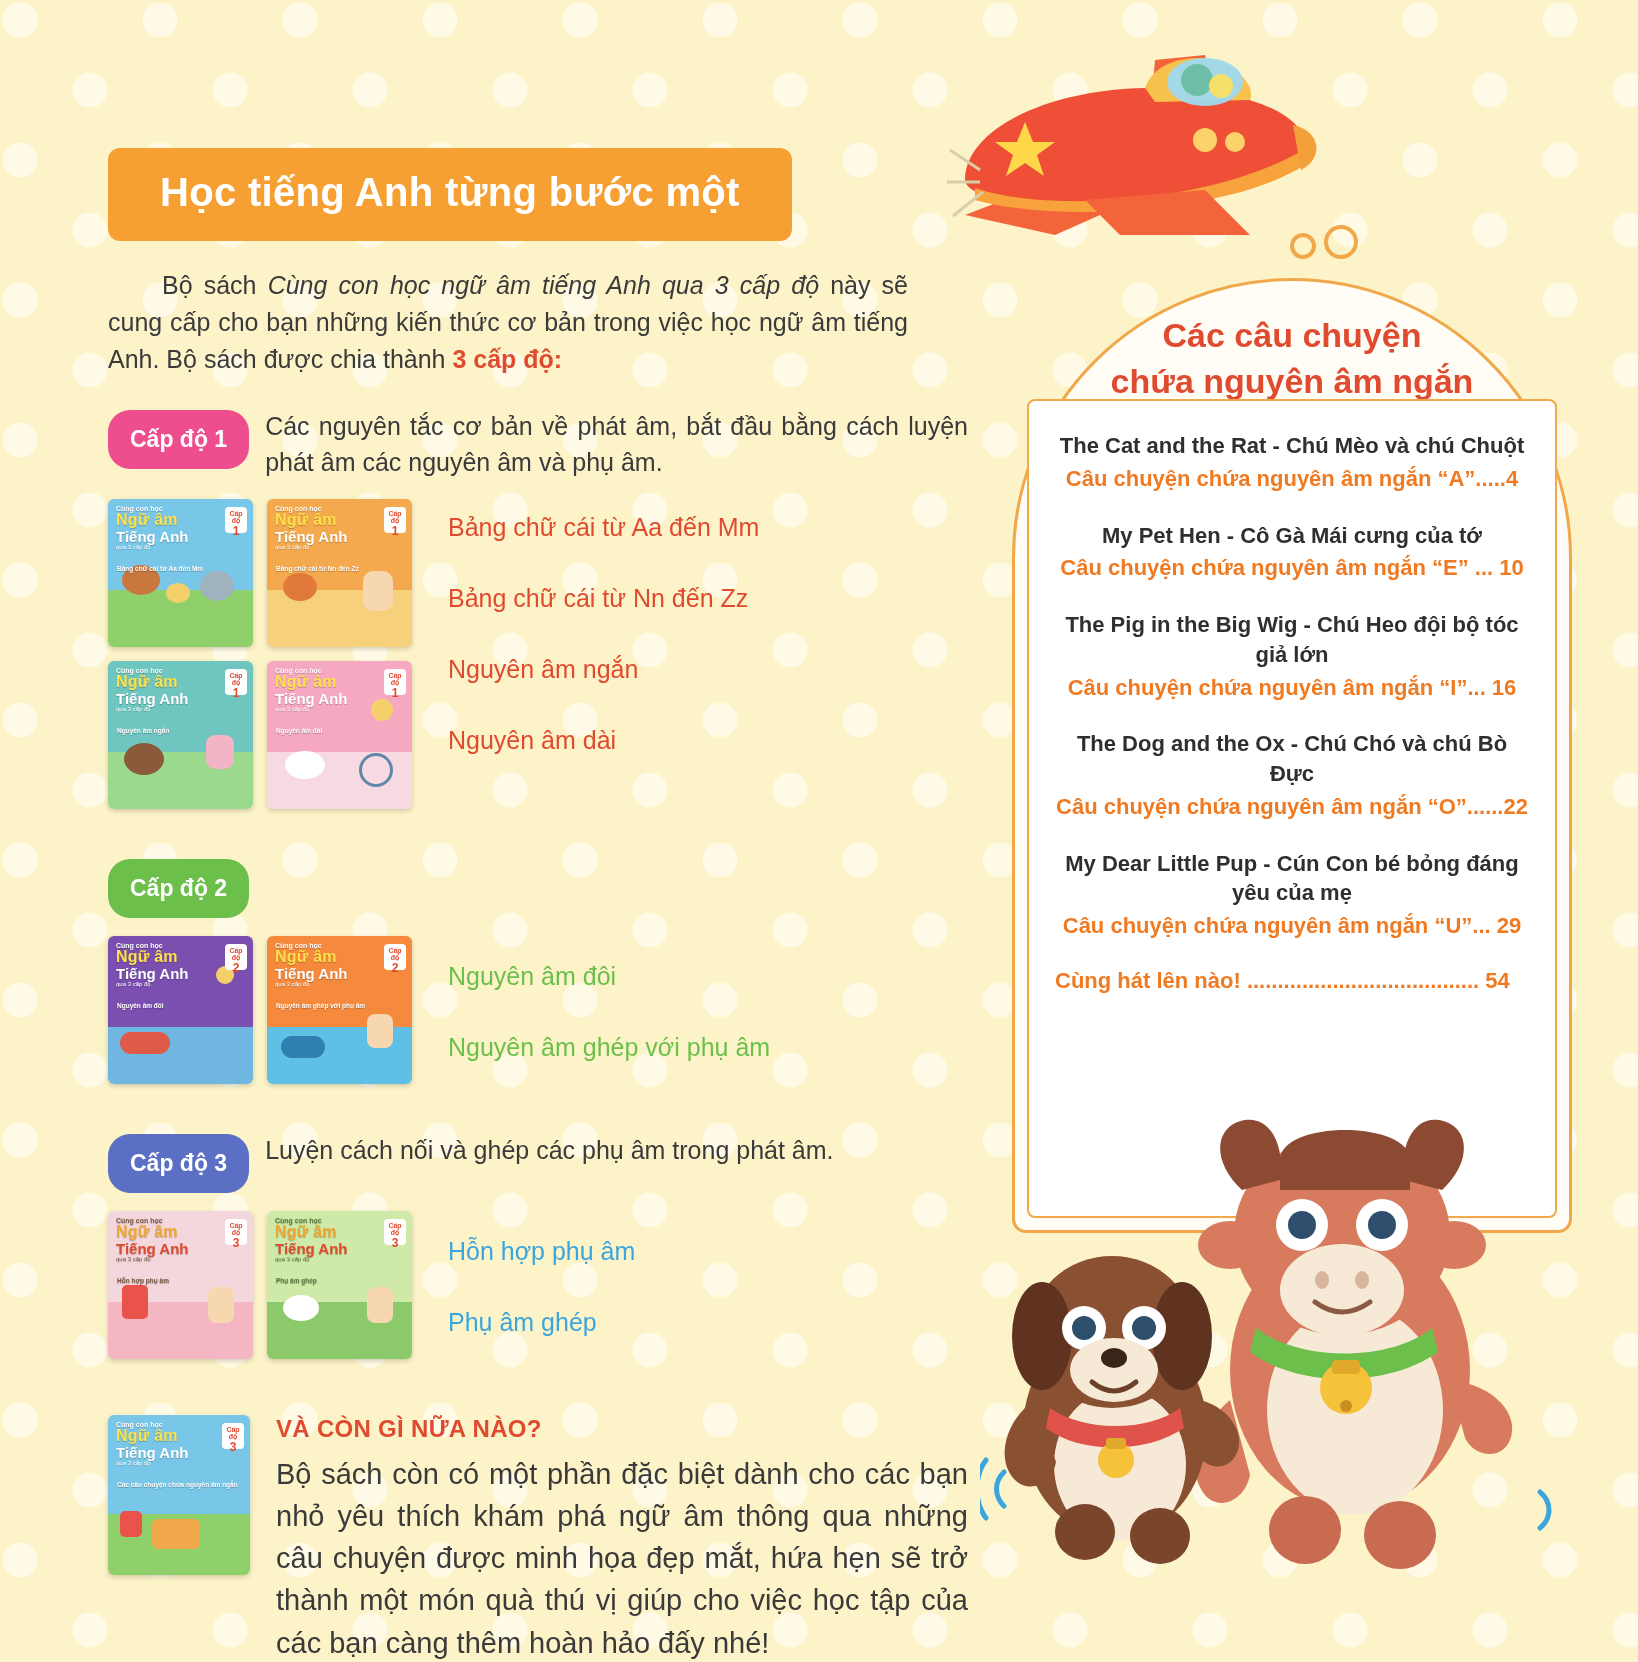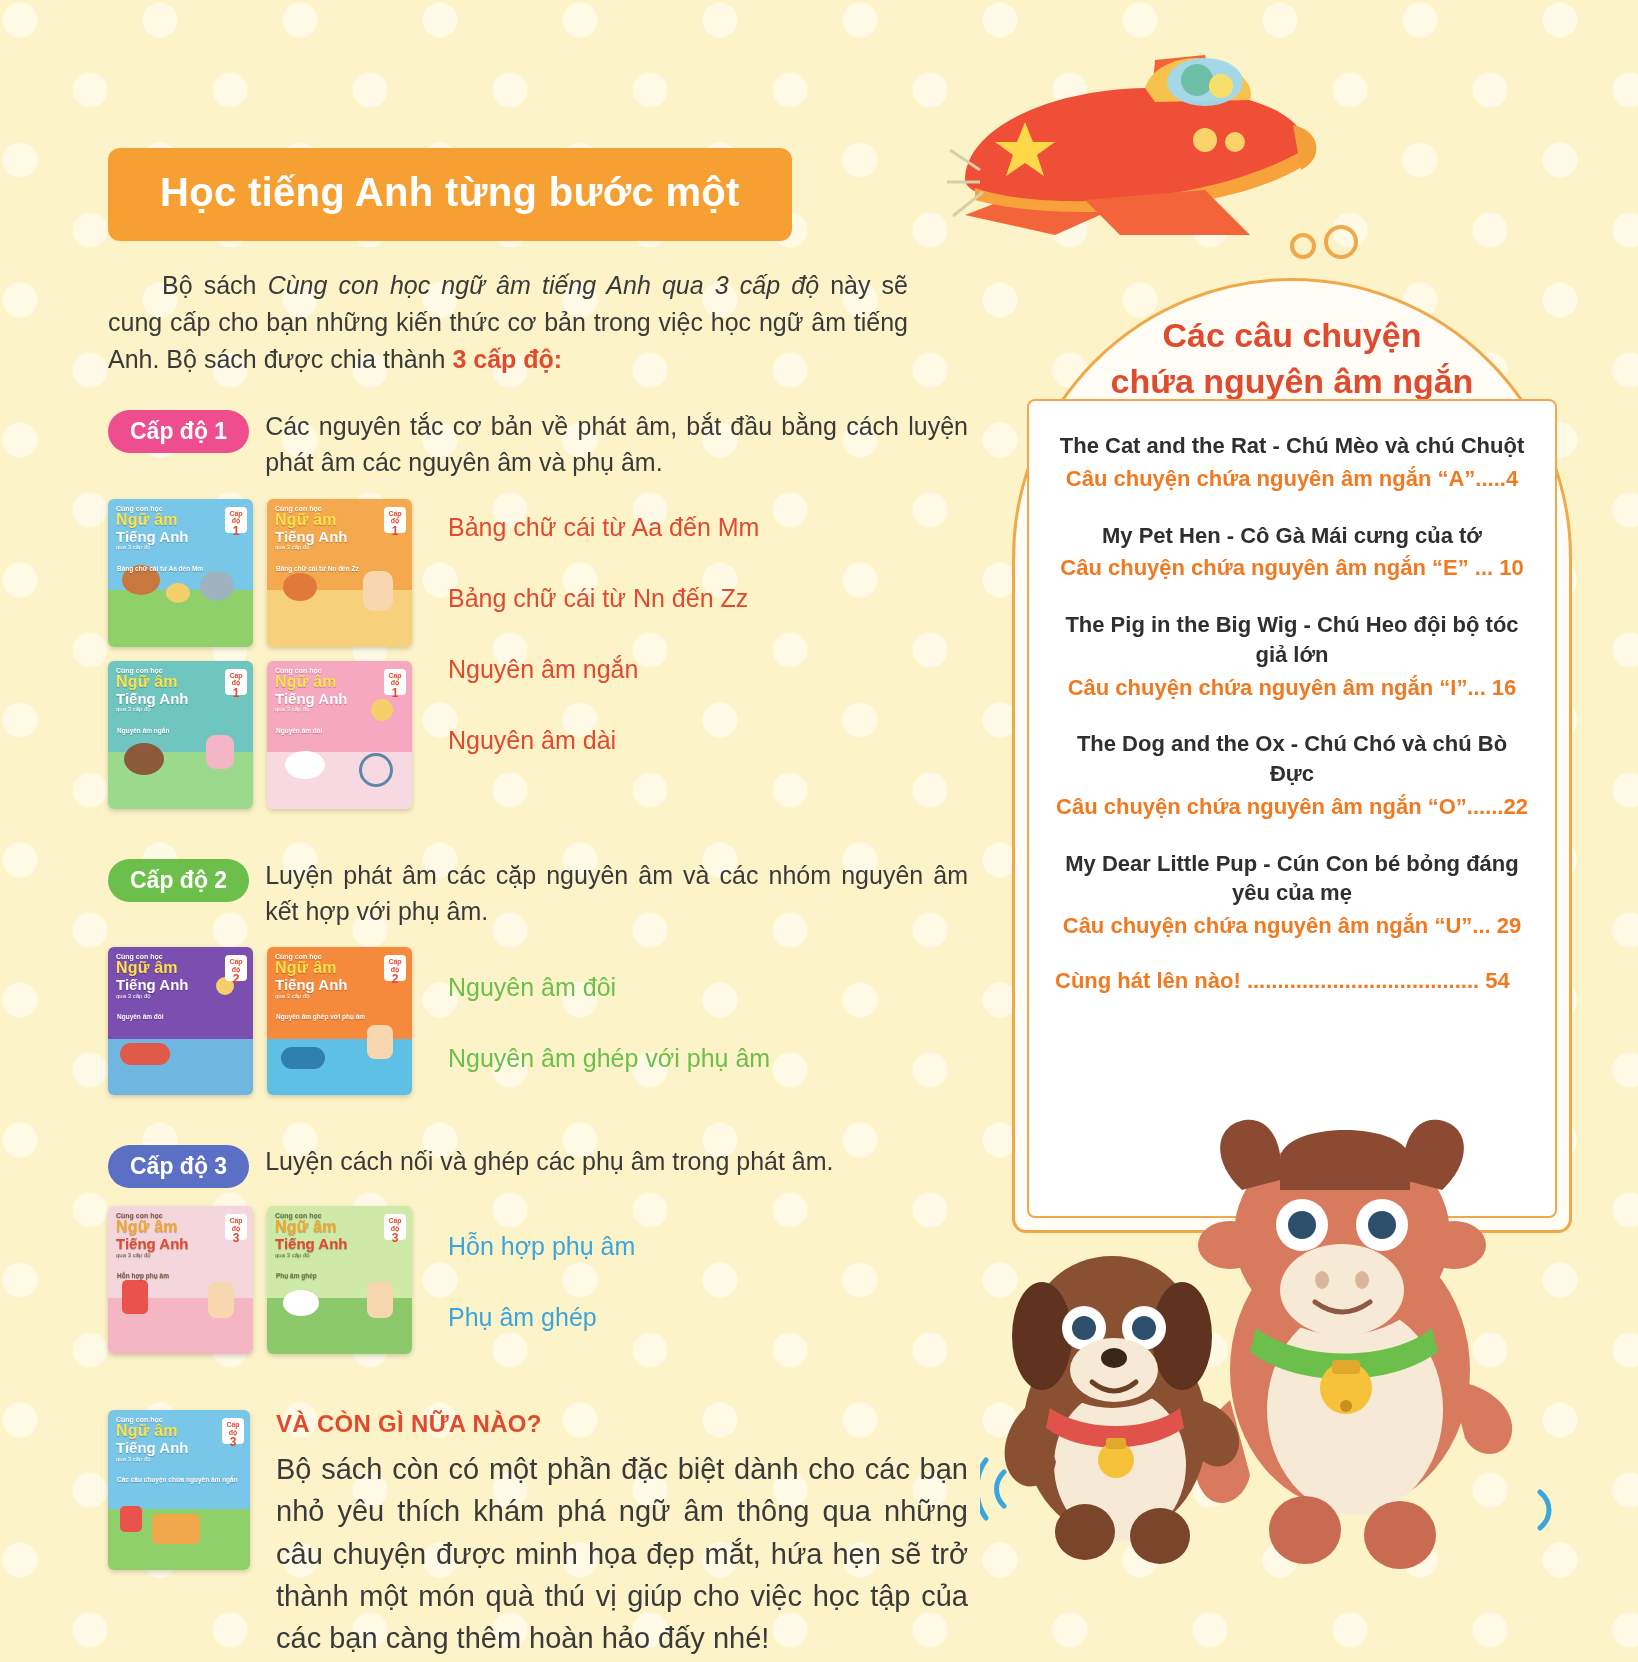--- a/index.html
+++ b/index.html
@@ -46,21 +46,21 @@
     width:800px;
   }
   .intro .ind { display:inline-block; width:54px; }
   .intro em { color:#3a3a3a; font-style:italic; }
   .intro .hl { color:#e04a2f; font-weight:bold; }
 
   .level-block { margin-top:30px; position:relative; }
   .level-row { display:flex; align-items:flex-start; gap:16px; }
   .level-pill {
     color:#fff; font-size:23px; font-weight:bold;
-    border-radius:22px; padding:8px 22px; white-space:nowrap;
+    border-radius:22px; padding:16px 22px; white-space:nowrap;
     margin-top:2px;
   }
   .pill-1 { background:#ee4d8e; }
   .pill-2 { background:#6cbf4b; }
   .pill-3 { background:#5b6fc4; }
   .level-desc {
     font-size:25px; line-height:1.45; color:#3a3a3a;
     text-align:justify; width:720px;
   }
 
@@ -261,21 +261,20 @@
           <div class="topic t-red">Nguyên âm ngắn</div>
           <div class="topic t-red">Nguyên âm dài</div>
         </div>
       </div>
     </div>
 
     
     <div class="level-block" style="margin-top:48px;">
       <div class="level-row">
         <span class="level-pill pill-2">Cấp độ 2</span>
-        <span class="level-desc">Luyện phát âm các cặp nguyên âm và các nhóm nguyên âm kết hợp với phụ âm.</span>
       </div>
       <div class="books-row">
         <div class="covers">
           <div class="cover">
             <div class="sky" style="background:#7a4fb0"></div>
               <div class="ground" style="background:#6fb7e0"></div>
             <div class="blob" style="background:#e05a4a;width:50px;height:22px;left:12px;top:96px;border-radius:12px"></div>
             <div class="blob" style="background:#f5d06a;width:18px;height:18px;left:108px;top:30px"></div>
             <div class="logo">
                 <div class="l1">Cùng con học</div>

